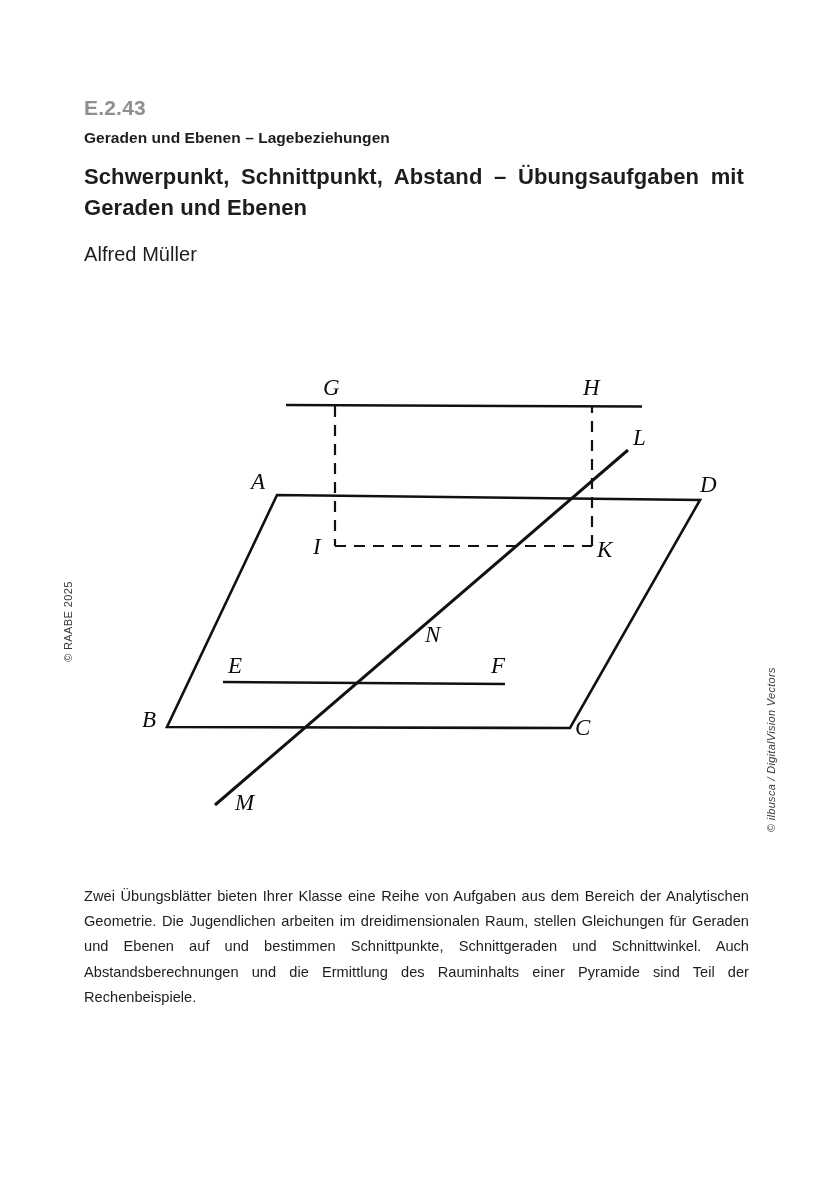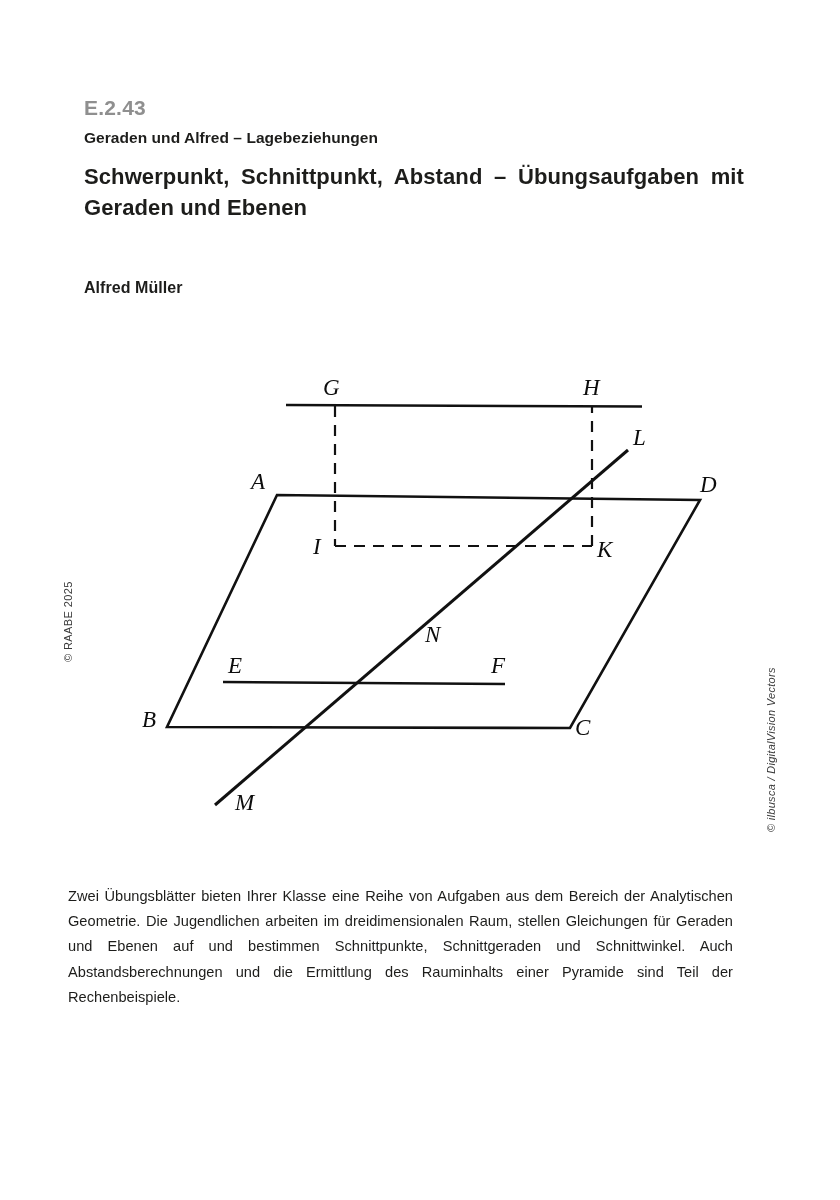--- a/index.html
+++ b/index.html
@@ -47,23 +47,23 @@
     margin-top: 14px;
     font-size: 22px;
     font-weight: 700;
     color: #1d1d1b;
     line-height: 1.42;
     text-align: justify;
     letter-spacing: 0.1px;
     width: 660px;
   }
   .author {
-    margin-top: 56px;
-    font-size: 16px;
-    font-weight: 700;
+    margin-top: 20px;
+    font-size: 20px;
+    font-weight: 400;
     color: #1d1d1b;
     letter-spacing: 0.05px;
   }
 
   
   .side-credit {
     position: absolute;
     font-size: 11px;
     color: #3a3a3a;
     white-space: nowrap;
@@ -96,40 +96,40 @@
   .fig-label {
     font-family: "Liberation Serif", serif;
     font-style: italic;
     font-size: 23px;
     fill: #0d0d0d;
   }
 
   
   .abstract {
     position: absolute;
-    left: 68px;
+    left: 84px;
     top: 884px;
     width: 665px;
     font-size: 14.6px;
     line-height: 1.73;
     color: #1d1d1b;
     text-align: justify;
     letter-spacing: 0.02px;
     -webkit-hyphens: manual;
     hyphens: manual;
   }
 </style>
 </head>
 <body>
 
 <div class="page">
 
   <div class="header">
     <div class="code-line">E.2.43</div>
-    <div class="series-line">Geraden und Alfred – Lagebeziehungen</div>
+    <div class="series-line">Geraden und Ebenen – Lagebeziehungen</div>
     <div class="doc-title">Schwerpunkt, Schnittpunkt, Abstand – Übungsaufgaben mit Geraden und Ebenen</div>
     <div class="author">Alfred Müller</div>
   </div>
 
   <div class="side-credit credit-left">© RAABE 2025</div>
   <div class="side-credit credit-right">© ilbusca / DigitalVision Vectors</div>
 
   <div class="figure">
     <svg width="620" height="480" viewBox="0 0 620 480" xmlns="http://www.w3.org/2000/svg">
 

